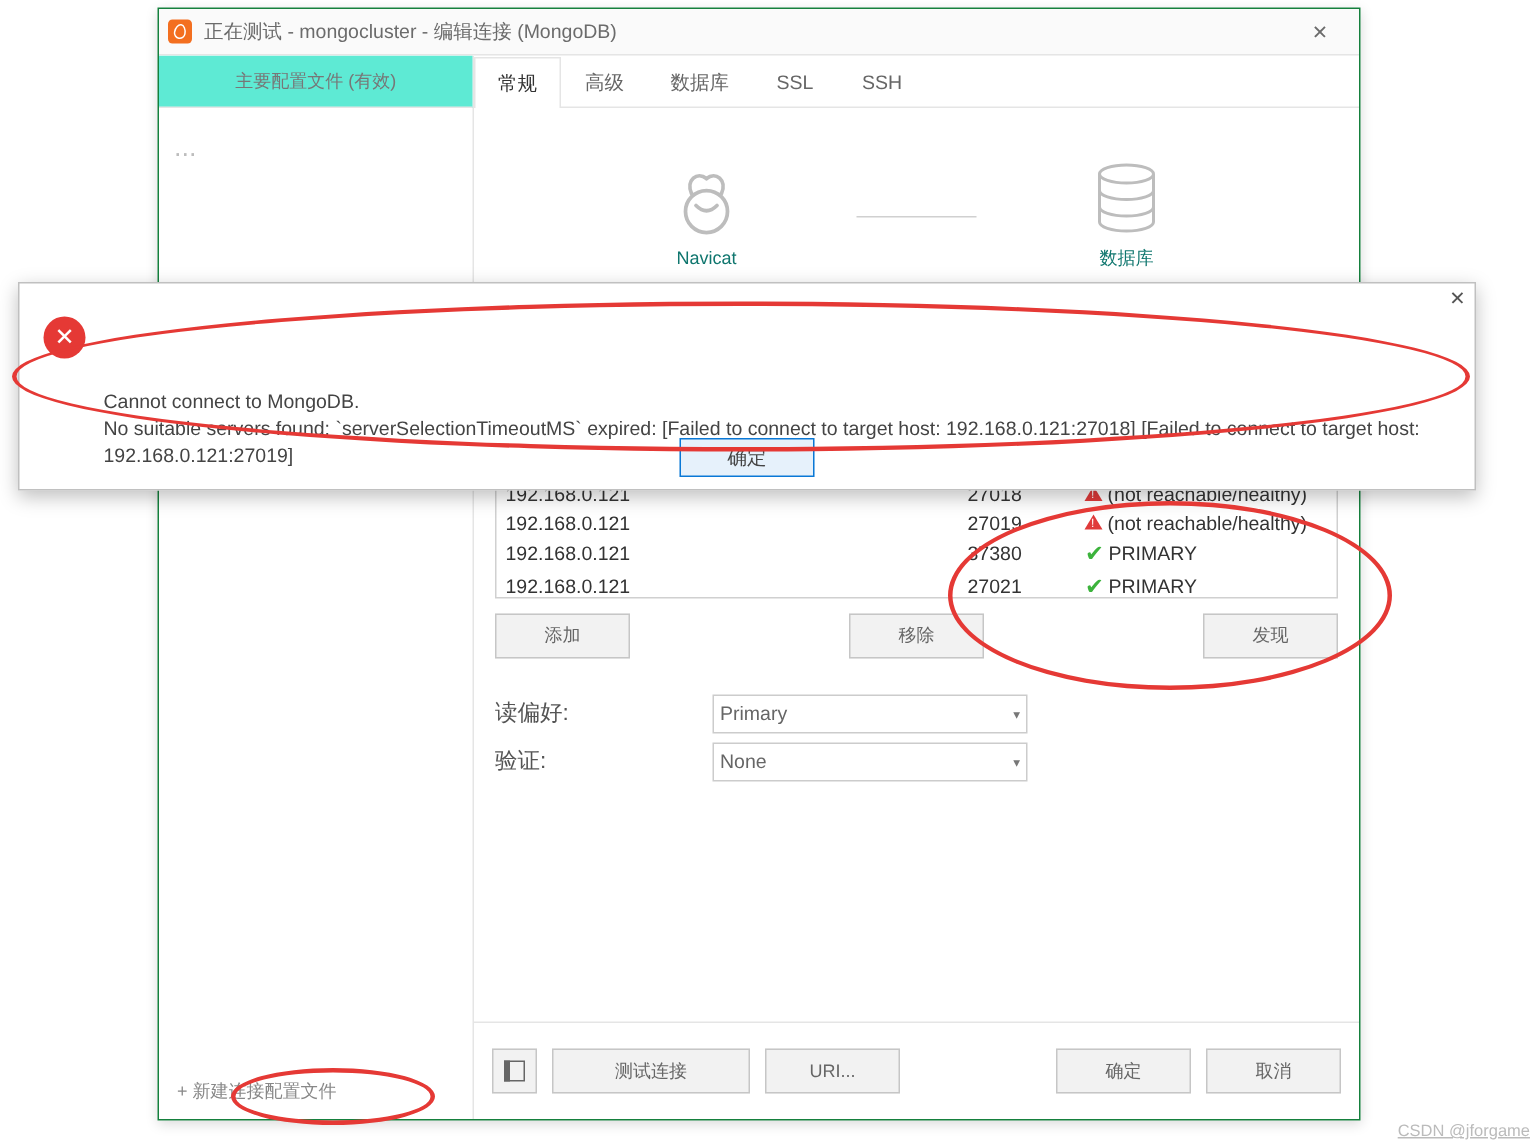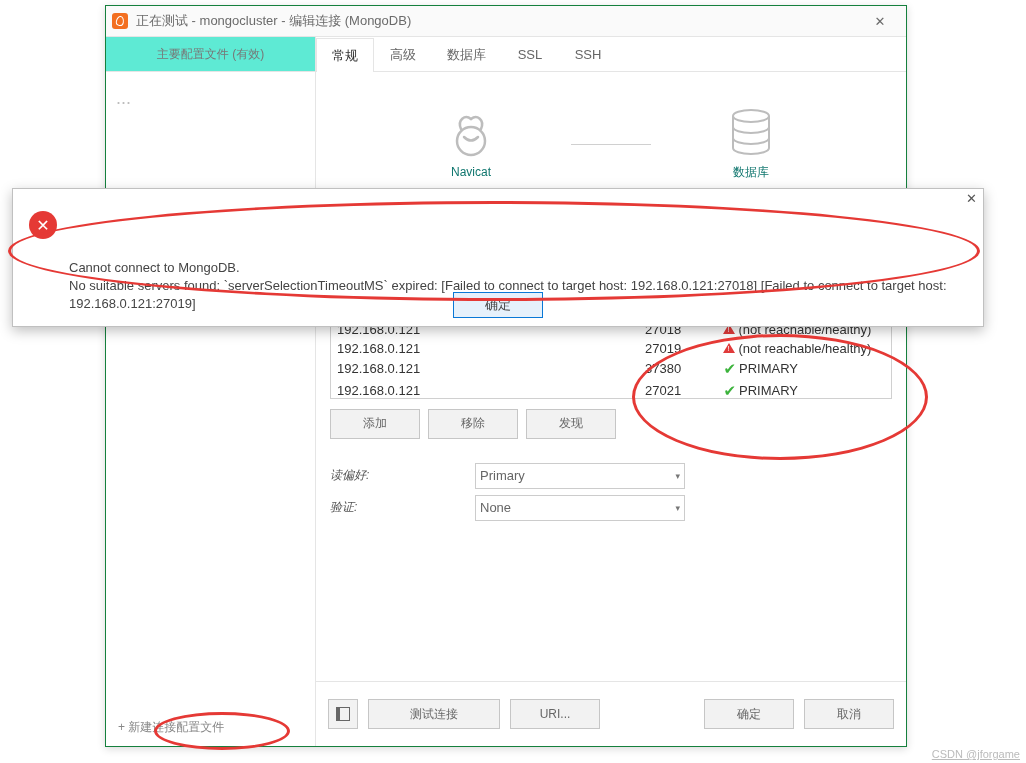--- a/index.html
+++ b/index.html
@@ -29,38 +29,38 @@
   .iconrow{display:flex;align-items:center;justify-content:center;margin:24px 0 30px 0;color:#bdbdbd;}
   .iconcol{display:flex;flex-direction:column;align-items:center;gap:6px;width:160px;}
   .iconcol .cap{font-size:12px;color:#0f766e;}
   .dash{flex:0 0 80px;border-top:1px solid #d0d0d0;margin:0 20px;height:0;align-self:center;}
   .navicat-svg{width:48px;height:48px;}
   .navicat-svg circle, .navicat-svg path{stroke:#bdbdbd;stroke-width:2.5;fill:none;stroke-linecap:round;}
   .db-svg{width:44px;height:50px;}
   .db-svg ellipse,.db-svg path{stroke:#bdbdbd;stroke-width:2;fill:none;}
   
   .formrow{display:flex;align-items:center;margin-bottom:6px;}
-  .formrow label{width:145px;color:#555;font-size:12px;font-style:italic;}
+  .formrow label{width:145px;color:#555;font-size:15px;}
   .formrow .val{flex:1;}
   .txt{width:330px;height:22px;border:1px solid #ccc;padding:1px 4px;font-size:13px;color:#555;}
   .sel{width:200px;height:24px;border:1px solid #ccc;background:#fff;font-size:13px;color:#666;padding:0 4px;display:flex;align-items:center;justify-content:space-between;}
   .sel .chev{font-size:9px;color:#777;}
   .radio{width:14px;height:14px;border:1px solid #888;border-radius:50%;display:inline-flex;align-items:center;justify-content:center;margin-right:6px;vertical-align:-2px;}
   .radio.checked::after{content:"";width:7px;height:7px;background:#444;border-radius:50%;}
   .rlbl{margin-right:30px;color:#555;font-size:13px;}
   
   .hosts{border:1px solid #d0d0d0;width:560px;height:105px;margin-top:6px;position:relative;}
   .hosts table{width:100%;border-collapse:collapse;font-size:13px;}
   .hosts th{text-align:left;padding:4px 6px;border-bottom:1px solid #e2e2e2;color:#444;font-weight:normal;background:#fbfbfb;}
   .hosts td{padding:2px 6px;}
   .hosts .status{display:flex;align-items:center;gap:3px;}
   .ok{color:#3cb33c;font-size:15px;}
   .warn{display:inline-flex;width:0;height:0;border-left:6px solid transparent;border-right:6px solid transparent;border-bottom:10px solid #e03a3a;position:relative;}
   .warn::after{content:"!";position:absolute;left:-2px;top:1px;font-size:8px;color:#fff;}
-  .btnrow{display:flex;gap:8px;margin:10px 0 24px 0;}
+  .btnrow{display:flex;gap:8px;margin:10px 0 24px 0;justify-content:space-between;}
   .btn{min-width:68px;height:28px;border:1px solid #c6c6c6;background:#f2f2f2;color:#666;font-size:12px;display:inline-flex;align-items:center;justify-content:center;padding:0 10px;}
   
   .bottombar{height:44px;border-top:1px solid #e5e5e5;display:flex;align-items:center;padding:10px 12px;gap:10px;}
   .bottombar .spacer{flex:1;}
   .layout-btn{width:28px;height:28px;border:1px solid #c6c6c6;background:#f2f2f2;display:flex;align-items:center;justify-content:center;}
   .layout-btn span{display:inline-block;width:12px;height:12px;border:1px solid #666;position:relative;}
   .layout-btn span::before{content:"";position:absolute;left:-1px;top:-1px;width:4px;height:14px;background:#666;}
   
   .overlay{position:absolute;left:12px;top:188px;width:970px;height:137px;background:#fff;border:1px solid #c0c0c0;box-shadow:0 4px 12px rgba(0,0,0,.25);}
   .overlay .closebar{height:24px;display:flex;justify-content:flex-end;align-items:flex-start;padding:2px 6px;color:#555;}

